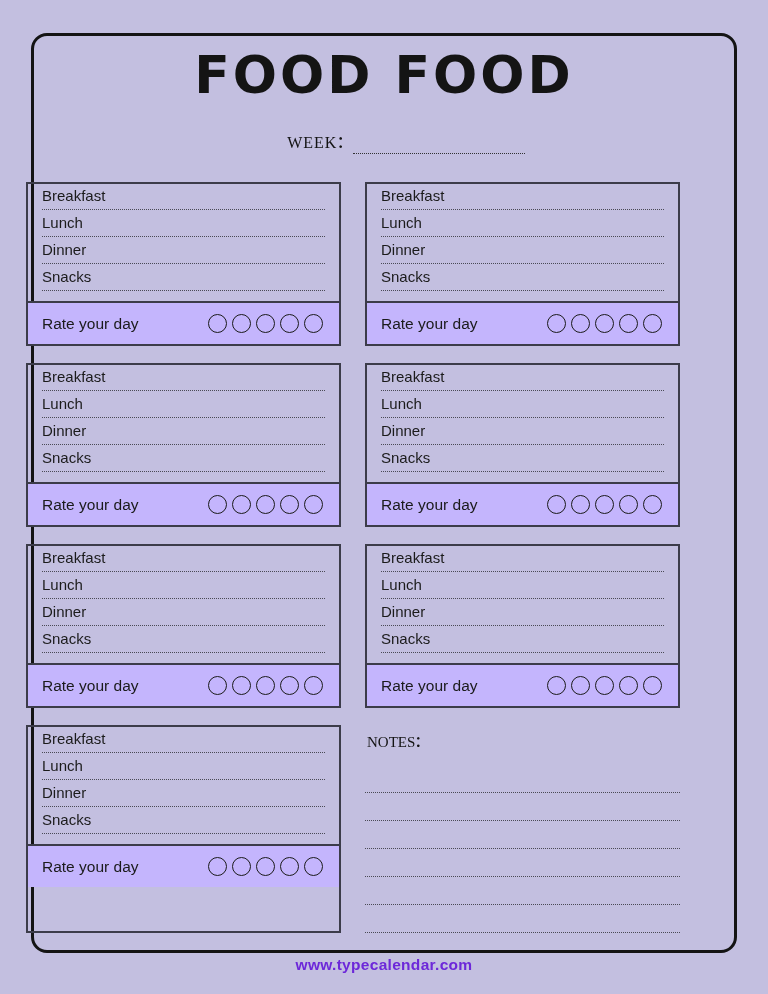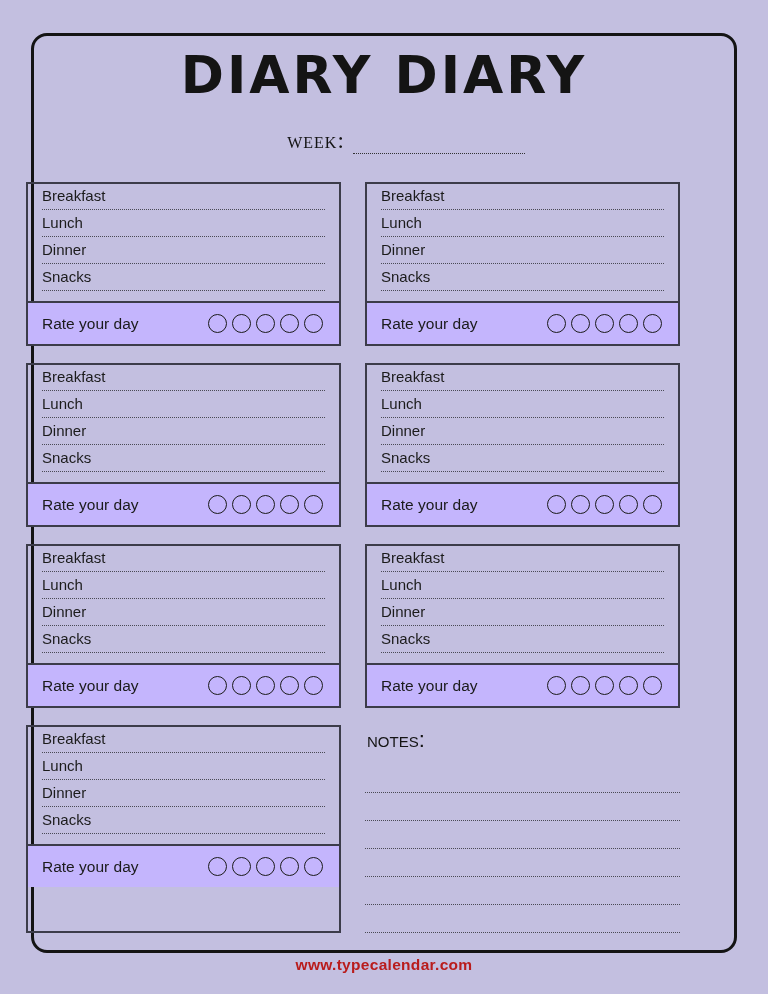--- a/index.html
+++ b/index.html
@@ -133,51 +133,51 @@
     border: 1.6px solid #1b1b1b;
     border-radius: 50%;
     box-sizing: border-box;
   }
   .notes {
     width: 315px;
     padding-top: 2px;
     box-sizing: border-box;
   }
   .notes-title {
-    font-family: Liberation Sans, sans-serif;
+    font-family: Liberation Serif, serif;
     font-size: 22px;
     color: #141414;
     font-variant: small-caps;
     text-transform: lowercase;
     margin-bottom: 12px;
     padding-left: 2px;
   }
   .notes-line {
     border-bottom: 1.5px dotted #4a4a55;
     height: 27px;
   }
   .footer {
     position: absolute;
     left: 0;
     right: 0;
     bottom: 20px;
     text-align: center;
     font-size: 15.5px;
     font-weight: bold;
-    color: #b91c1c;
+    color: #6d28d9;
     letter-spacing: 0.3px;
   }
 </style>
 </head>
 <body>
 
 <div class="page">
   <div class="sheet"></div>
 
-  <div class="title">DIARY DIARY</div>
+  <div class="title">FOOD FOOD</div>
 
   <div class="week-row">
     <span class="week-label">Week:</span>
     <span class="week-line"></span>
   </div>
 
   <div class="grid">
 
     <div class="row">
       <div class="card">

